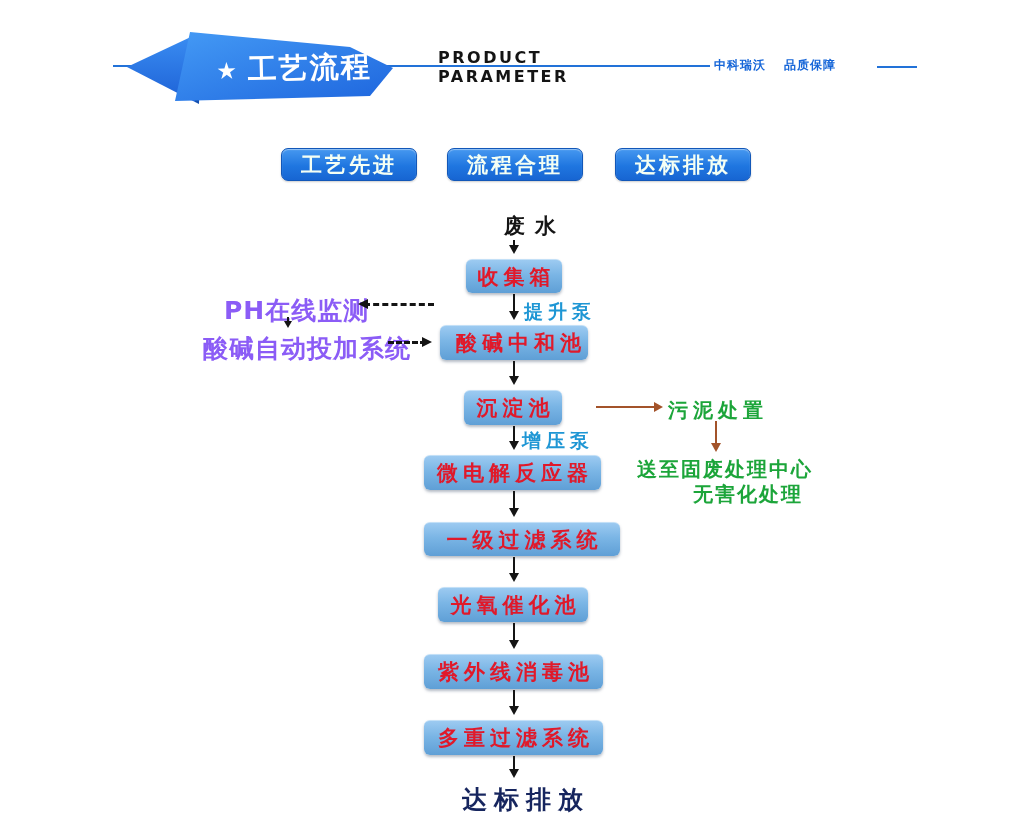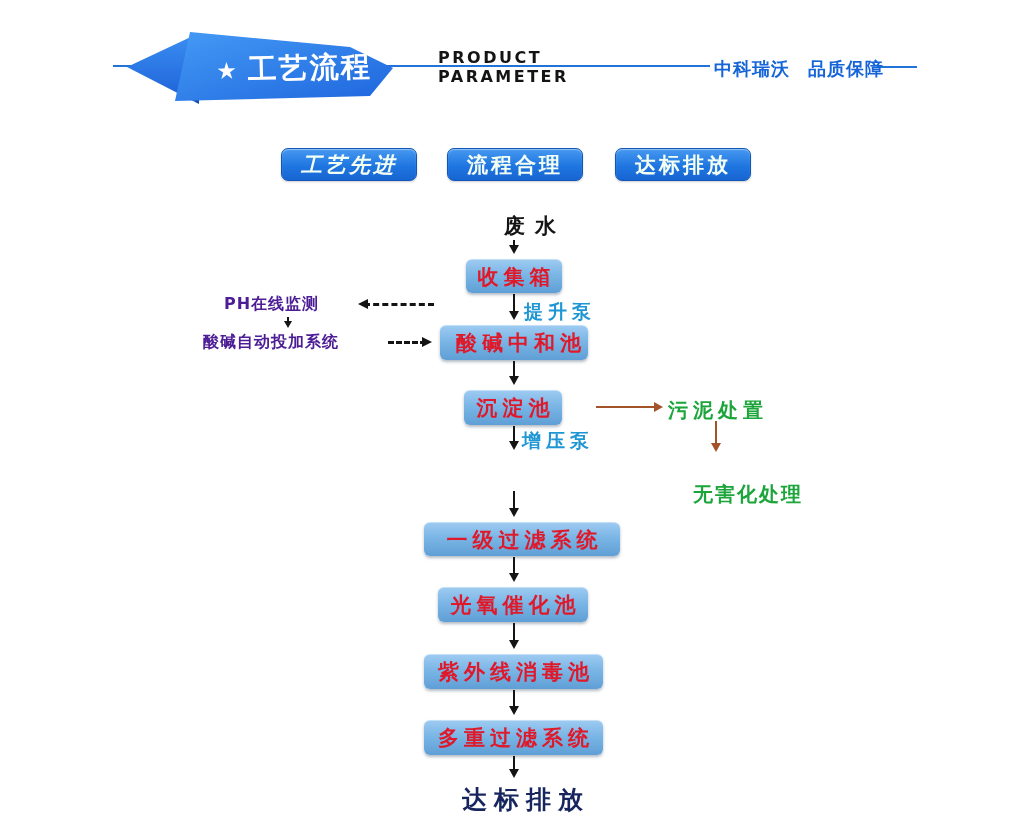--- a/index.html
+++ b/index.html
@@ -18,21 +18,21 @@
     color:#ffffff;font-weight:bold;font-size:29px;letter-spacing:2px;
     transform:rotate(-1.5deg);
   }
   .ribbon-text .star{font-size:23px;letter-spacing:0;}
   .product-param{
     position:absolute;left:438px;top:48px;width:240px;
     color:#141414;font-weight:bold;font-size:16px;letter-spacing:2.5px;word-spacing:9px;
   }
   .brand-row{
     position:absolute;left:714px;top:57px;
-    color:#1565d8;font-weight:bold;font-size:18px;display:flex;gap:18px;letter-spacing:1px;
+    color:#1565d8;font-weight:bold;font-size:12px;display:flex;gap:18px;letter-spacing:1px;
   }
   
   .badge{
     position:absolute;top:148px;width:136px;height:33px;border-radius:7px;
     background:linear-gradient(180deg,#4698f0 0%,#1f76e0 55%,#1765d2 100%);
     border:1px solid #1257b8;box-shadow:inset 0 1px 1px rgba(255,255,255,.45),0 1px 2px rgba(0,0,0,.2);
     color:#f4fff4;font-weight:bold;font-size:21px;letter-spacing:3px;
     display:flex;align-items:center;justify-content:center;box-sizing:border-box;
   }
   
@@ -40,21 +40,21 @@
     position:absolute;border-radius:6px;box-sizing:border-box;
     background:linear-gradient(180deg,#9ccaf1 0%,#7ab5e5 45%,#5f9fd6 100%);
     border-top:1px solid #c3e0f7;box-shadow:0 2px 3px rgba(40,60,90,.35);
     color:#e0192a;font-weight:bold;font-size:21px;letter-spacing:5px;
     display:flex;align-items:center;justify-content:center;text-indent:5px;
   }
   
   .lbl{position:absolute;font-weight:bold;white-space:nowrap;}
   .lbl-start{left:462px;top:212px;width:104px;text-align:right;color:#141414;font-size:21px;letter-spacing:10px;text-indent:10px;}
   .lbl-pump{color:#1e96d4;font-size:19px;letter-spacing:5px;}
-  .lbl-black{color:#4c1d95;font-size:16px;letter-spacing:1px;}
+  .lbl-black{color:#8b5cf6;font-size:25px;letter-spacing:1px;}
   .lbl-green{color:#1ca53a;font-size:20px;}
   .lbl-end{left:455px;top:783px;width:118px;text-align:center;color:#16255e;font-size:25px;letter-spacing:7px;text-indent:7px;}
   
   .varrow{position:absolute;width:0;border-left:2px solid #141414;}
   .varrow::after{content:"";position:absolute;bottom:-9px;left:-6px;border:5px solid transparent;border-top:9px solid #141414;}
   .dasharrow{position:absolute;height:0;border-top:3px dashed #141414;}
   .dasharrow.left::before{content:"";position:absolute;left:-11px;top:-7px;border:5.5px solid transparent;border-right:10px solid #141414;}
   .dasharrow.right::after{content:"";position:absolute;right:-11px;top:-7px;border:5.5px solid transparent;border-left:10px solid #141414;}
   .dashdown{position:absolute;width:0;border-left:2px dashed #141414;}
   .dashdown::after{content:"";position:absolute;bottom:-7px;left:-5px;border:4px solid transparent;border-top:7px solid #141414;}
@@ -90,49 +90,51 @@
     <span class="star">★</span>
     <span>工艺流程</span>
   </div>
 
   <div class="product-param">PRODUCT PARAMETER</div>
   <div class="brand-row">
     <span>中科瑞沃</span>
     <span>品质保障</span>
   </div>
 
-  <div class="badge" style="left:281px;font-style:italic;">工艺先进</div>
+  <div class="badge" style="left:281px;">工艺先进</div>
   <div class="badge" style="left:447px;">流程合理</div>
   <div class="badge" style="left:615px;">达标排放</div>
 
   <div class="lbl lbl-start">废水</div>
   <div class="varrow" style="left:513px;top:240px;height:10px;"></div>
 
   <div class="node" style="left:466px;top:259px;width:96px;height:34px;">收集箱</div>
   <div class="varrow" style="left:513px;top:294px;height:22px;"></div>
   <div class="lbl lbl-pump" style="left:524px;top:299px;">提升泵</div>
 
   <div class="node" style="left:440px;top:325px;width:148px;height:35px;padding-left:9px;">酸碱中和池</div>
   <div class="varrow" style="left:513px;top:361px;height:20px;"></div>
 
   <div class="node" style="left:464px;top:390px;width:98px;height:35px;">沉淀池</div>
   <div class="varrow" style="left:513px;top:426px;height:20px;"></div>
   <div class="lbl lbl-pump" style="left:522px;top:428px;">增压泵</div>
 
   <div class="brown-h" style="left:596px;top:406px;width:62px;"></div>
   <div class="lbl lbl-green" style="left:668px;top:397px;letter-spacing:5px;">污泥处置</div>
   <div class="brown-v" style="left:715px;top:421px;height:27px;"></div>
+  <div class="lbl lbl-green" style="left:637px;top:456px;letter-spacing:2px;">送至固废处理中心</div>
   <div class="lbl lbl-green" style="left:637px;top:481px;width:166px;text-align:right;letter-spacing:2px;">无害化处理</div>
 
   <div class="lbl lbl-black" style="left:224px;top:294px;">PH在线监测</div>
   <div class="dasharrow left" style="left:364px;top:303px;width:70px;"></div>
   <div class="dashdown" style="left:287px;top:317px;height:8px;"></div>
   <div class="lbl lbl-black" style="left:203px;top:332px;">酸碱自动投加系统</div>
   <div class="dasharrow right" style="left:388px;top:341px;width:38px;"></div>
 
+  <div class="node" style="left:424px;top:455px;width:177px;height:35px;">微电解反应器</div>
   <div class="varrow" style="left:513px;top:491px;height:22px;"></div>
 
   <div class="node" style="left:424px;top:522px;width:196px;height:34px;">一级过滤系统</div>
   <div class="varrow" style="left:513px;top:557px;height:21px;"></div>
 
   <div class="node" style="left:438px;top:587px;width:150px;height:35px;">光氧催化池</div>
   <div class="varrow" style="left:513px;top:623px;height:22px;"></div>
 
   <div class="node" style="left:424px;top:654px;width:179px;height:35px;">紫外线消毒池</div>
   <div class="varrow" style="left:513px;top:690px;height:21px;"></div>

